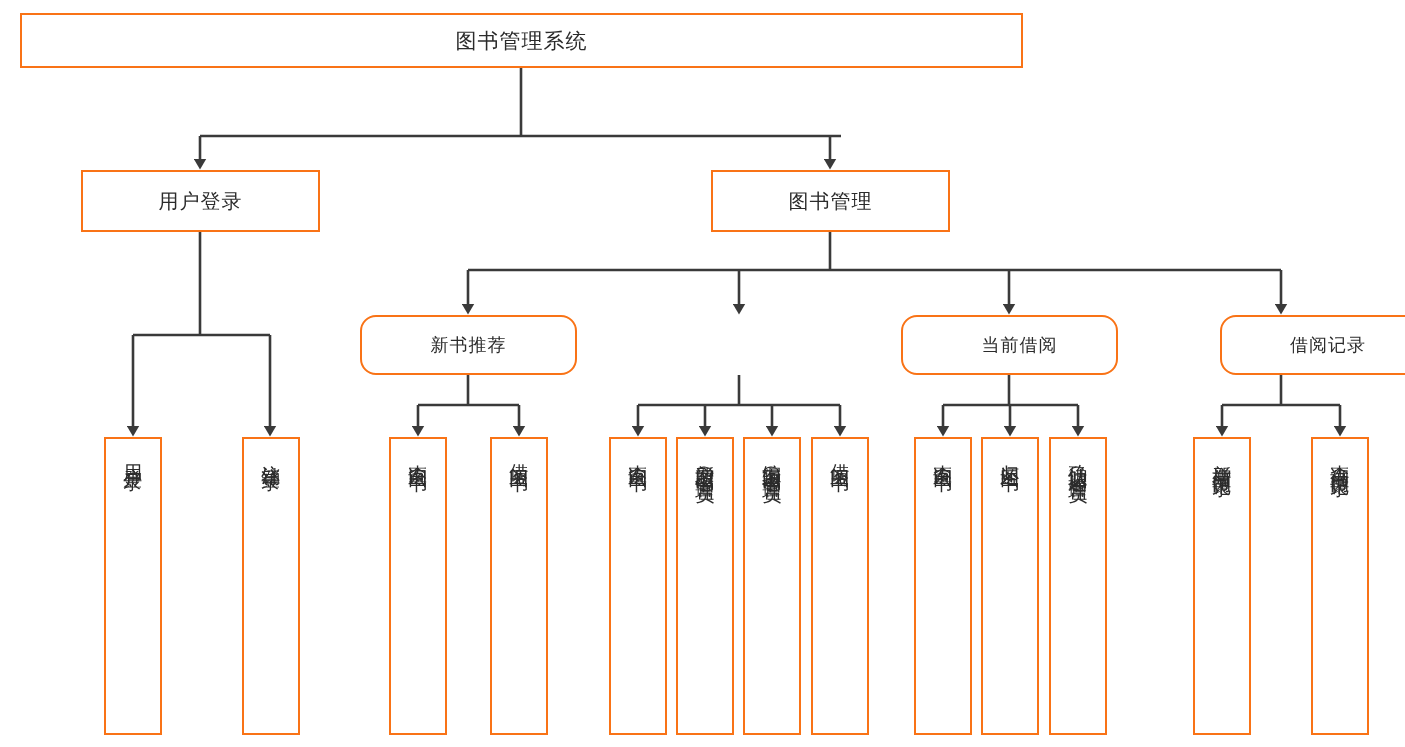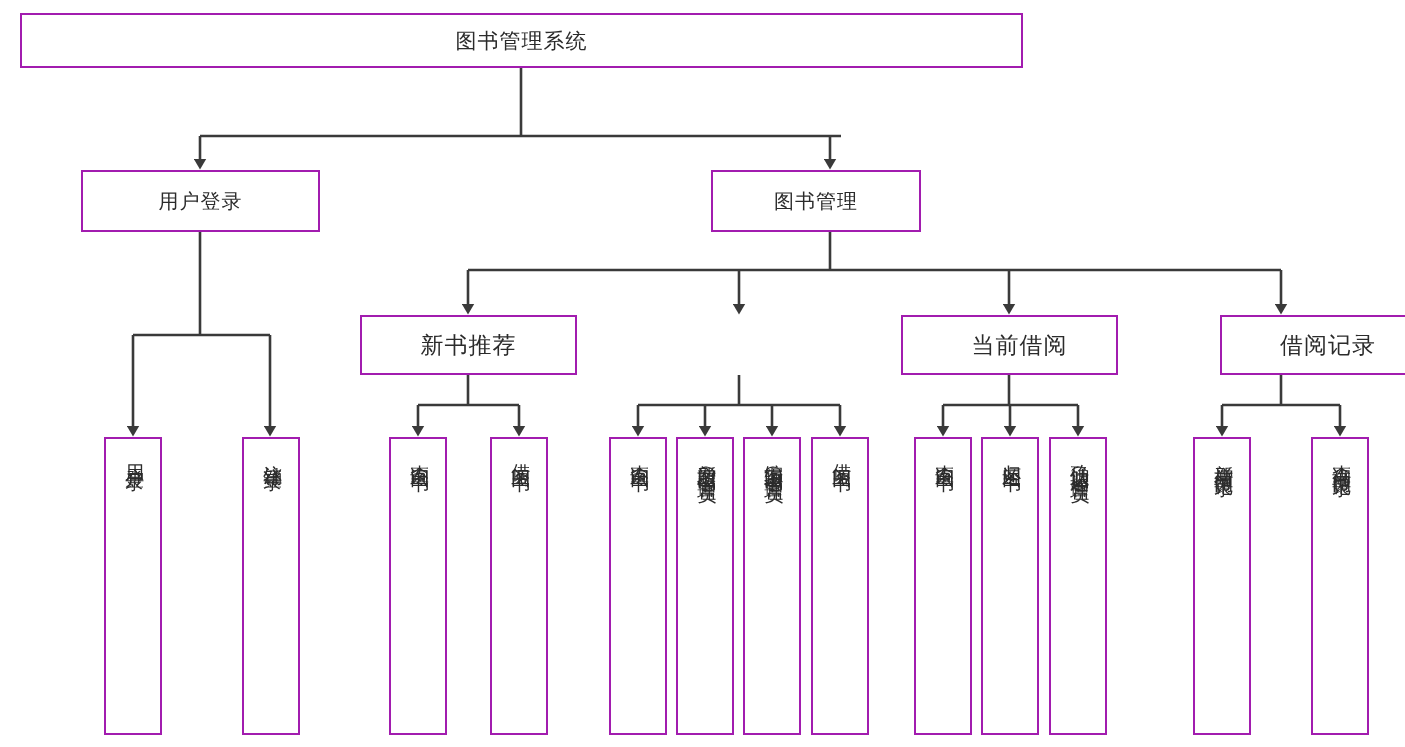--- a/index.html
+++ b/index.html
@@ -21,39 +21,39 @@
     left: 0;
     top: 0;
     width: 1405px;
     height: 747px;
     pointer-events: none;
   }
   .node {
     position: absolute;
     box-sizing: border-box;
     background: #ffffff;
-    border: 2px solid #a21caf;
+    border: 2px solid #f97316;
     display: flex;
     align-items: center;
     justify-content: center;
     color: #2b2b2b;
     z-index: 2;
-    font-family: Liberation Mono, monospace;
   }
   .node.root {
     font-size: 21px;
     letter-spacing: 1px;
   }
   .node.level2 {
     font-size: 20px;
     letter-spacing: 1px;
   }
   .node.level3 {
-    font-size: 23px;
+    font-size: 18px;
     letter-spacing: 1px;
+    border-radius: 16px;
   }
   .node.leaf {
     font-size: 19px;
     padding: 10px 0;
     align-items: flex-start;
   }
   .vtext {
     writing-mode: vertical-rl;
     text-orientation: upright;
     -webkit-writing-mode: vertical-rl;
@@ -127,21 +127,21 @@
     </g>
   </svg>
 
   <div class="node root" style="left:20px; top:13px; width:1003px; height:55px;">
     <span>图书管理系统</span>
   </div>
 
   <div class="node level2" style="left:81px; top:170px; width:239px; height:62px;">
     <span>用户登录</span>
   </div>
-  <div class="node level2" style="left:711px; top:170px; width:210px; height:62px;">
+  <div class="node level2" style="left:711px; top:170px; width:239px; height:62px;">
     <span>图书管理</span>
   </div>
 
   <div class="node level3" style="left:360px; top:315px; width:217px; height:60px;">
     <span>新书推荐</span>
   </div>
   <div class="node level3" style="left:901px; top:315px; width:217px; height:60px;padding-left:20px;">
     <span>当前借阅</span>
   </div>
   <div class="node level3" style="left:1172px; top:315px; width:216px; height:60px;margin-left:48px;">

